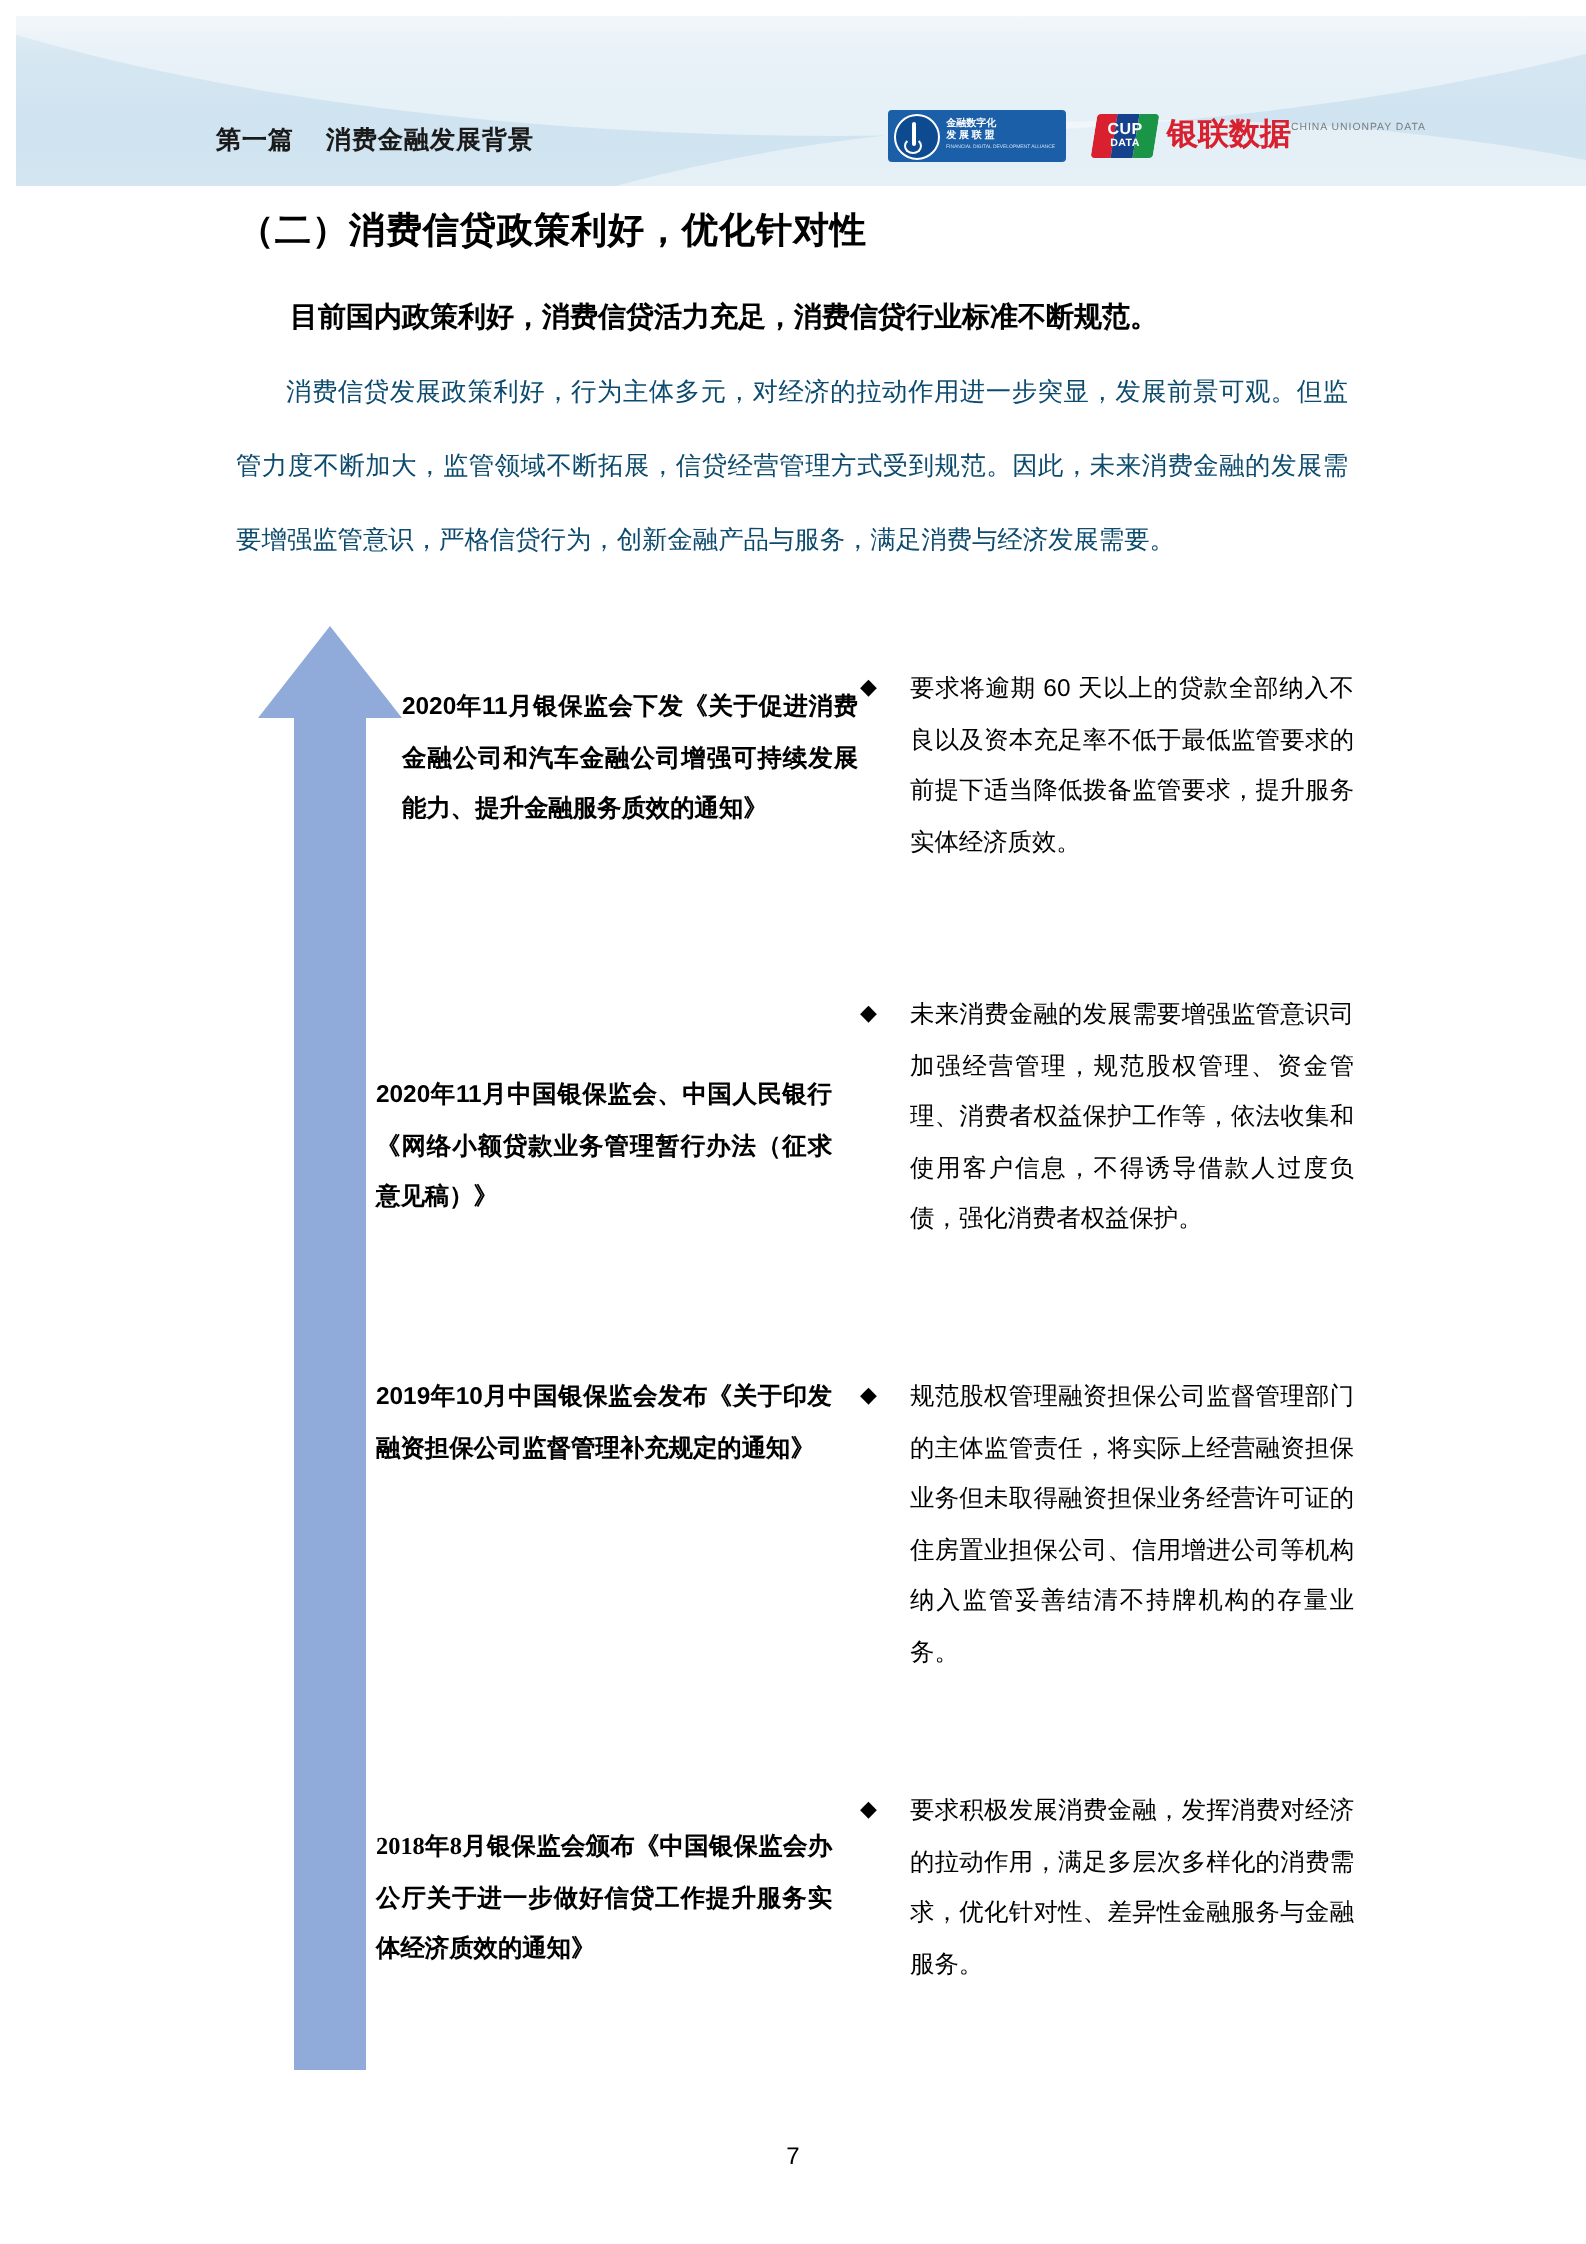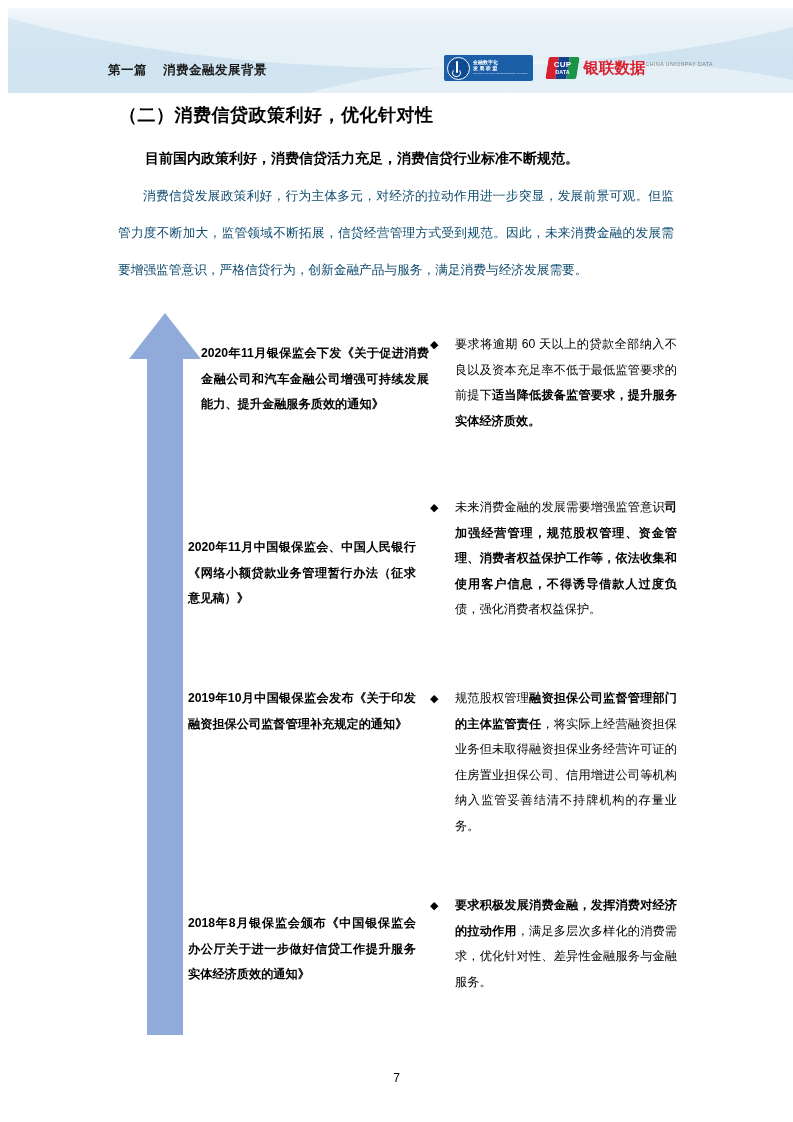--- a/index.html
+++ b/index.html
@@ -262,21 +262,21 @@
     color: #000000;
     text-align: justify;
   }
   .tl-bullet {
     position: absolute;
     left: 430px;
     font-size: 11px;
     line-height: 25.5px;
     color: #000000;
   }
-  .tl-desc b { font-weight: bold; }
+  .tl-desc b { font-weight: normal; }
 
   .pagenum {
     position: absolute;
     left: 0;
     top: 1071px;
     width: 793px;
     text-align: center;
     font-size: 12px;
     color: #000000;
   }
@@ -341,18 +341,18 @@
   <div class="tl-desc" style="top:3px;"><span>未来消费金融的发展需要增强监管意识</span><b>司加强经营管理，规范股权管理、资金管理、消费者权益保护工作等，依法收集和使用客户信息，不得诱导借款人过度负</b><span>债，强化消费者权益保护。</span></div>
 </div>
 
 <div class="tl-row" style="top:686px;">
   <div class="tl-label" style="left:188px; top:0px; width:228px;">2019年10月中国银保监会发布《关于印发融资担保公司监督管理补充规定的通知》</div>
   <div class="tl-bullet" style="top:0px;">◆</div>
   <div class="tl-desc" style="top:0px;"><span>规范股权管理</span><b>融资担保公司监督管理部门的主体监管责任</b><span>，将实际上经营融资担保业务但未取得融资担保业务经营许可证的住房置业担保公司、信用增进公司等机构纳入监管妥善结清不持牌机构的存量业务。</span></div>
 </div>
 
 <div class="tl-row" style="top:893px;">
-  <div class="tl-label" style="left:188px; top:18px; width:228px;">2018年8月银保监会颁布《中国银保监会办公厅关于进一步做好信贷工作提升服务实体经济质效的通知》</div>
+  <div class="tl-label" style="left:188px; top:18px; width:228px;font-family:Liberation Serif, serif;">2018年8月银保监会颁布《中国银保监会办公厅关于进一步做好信贷工作提升服务实体经济质效的通知》</div>
   <div class="tl-bullet" style="top:0px;">◆</div>
   <div class="tl-desc" style="top:0px;"><span></span><b>要求积极发展消费金融，发挥消费对经济的拉动作用</b><span>，满足多层次多样化的消费需求，优化针对性、差异性金融服务与金融服务。</span></div>
 </div>
 
 <div class="pagenum">7</div>
 
 </body></html>

